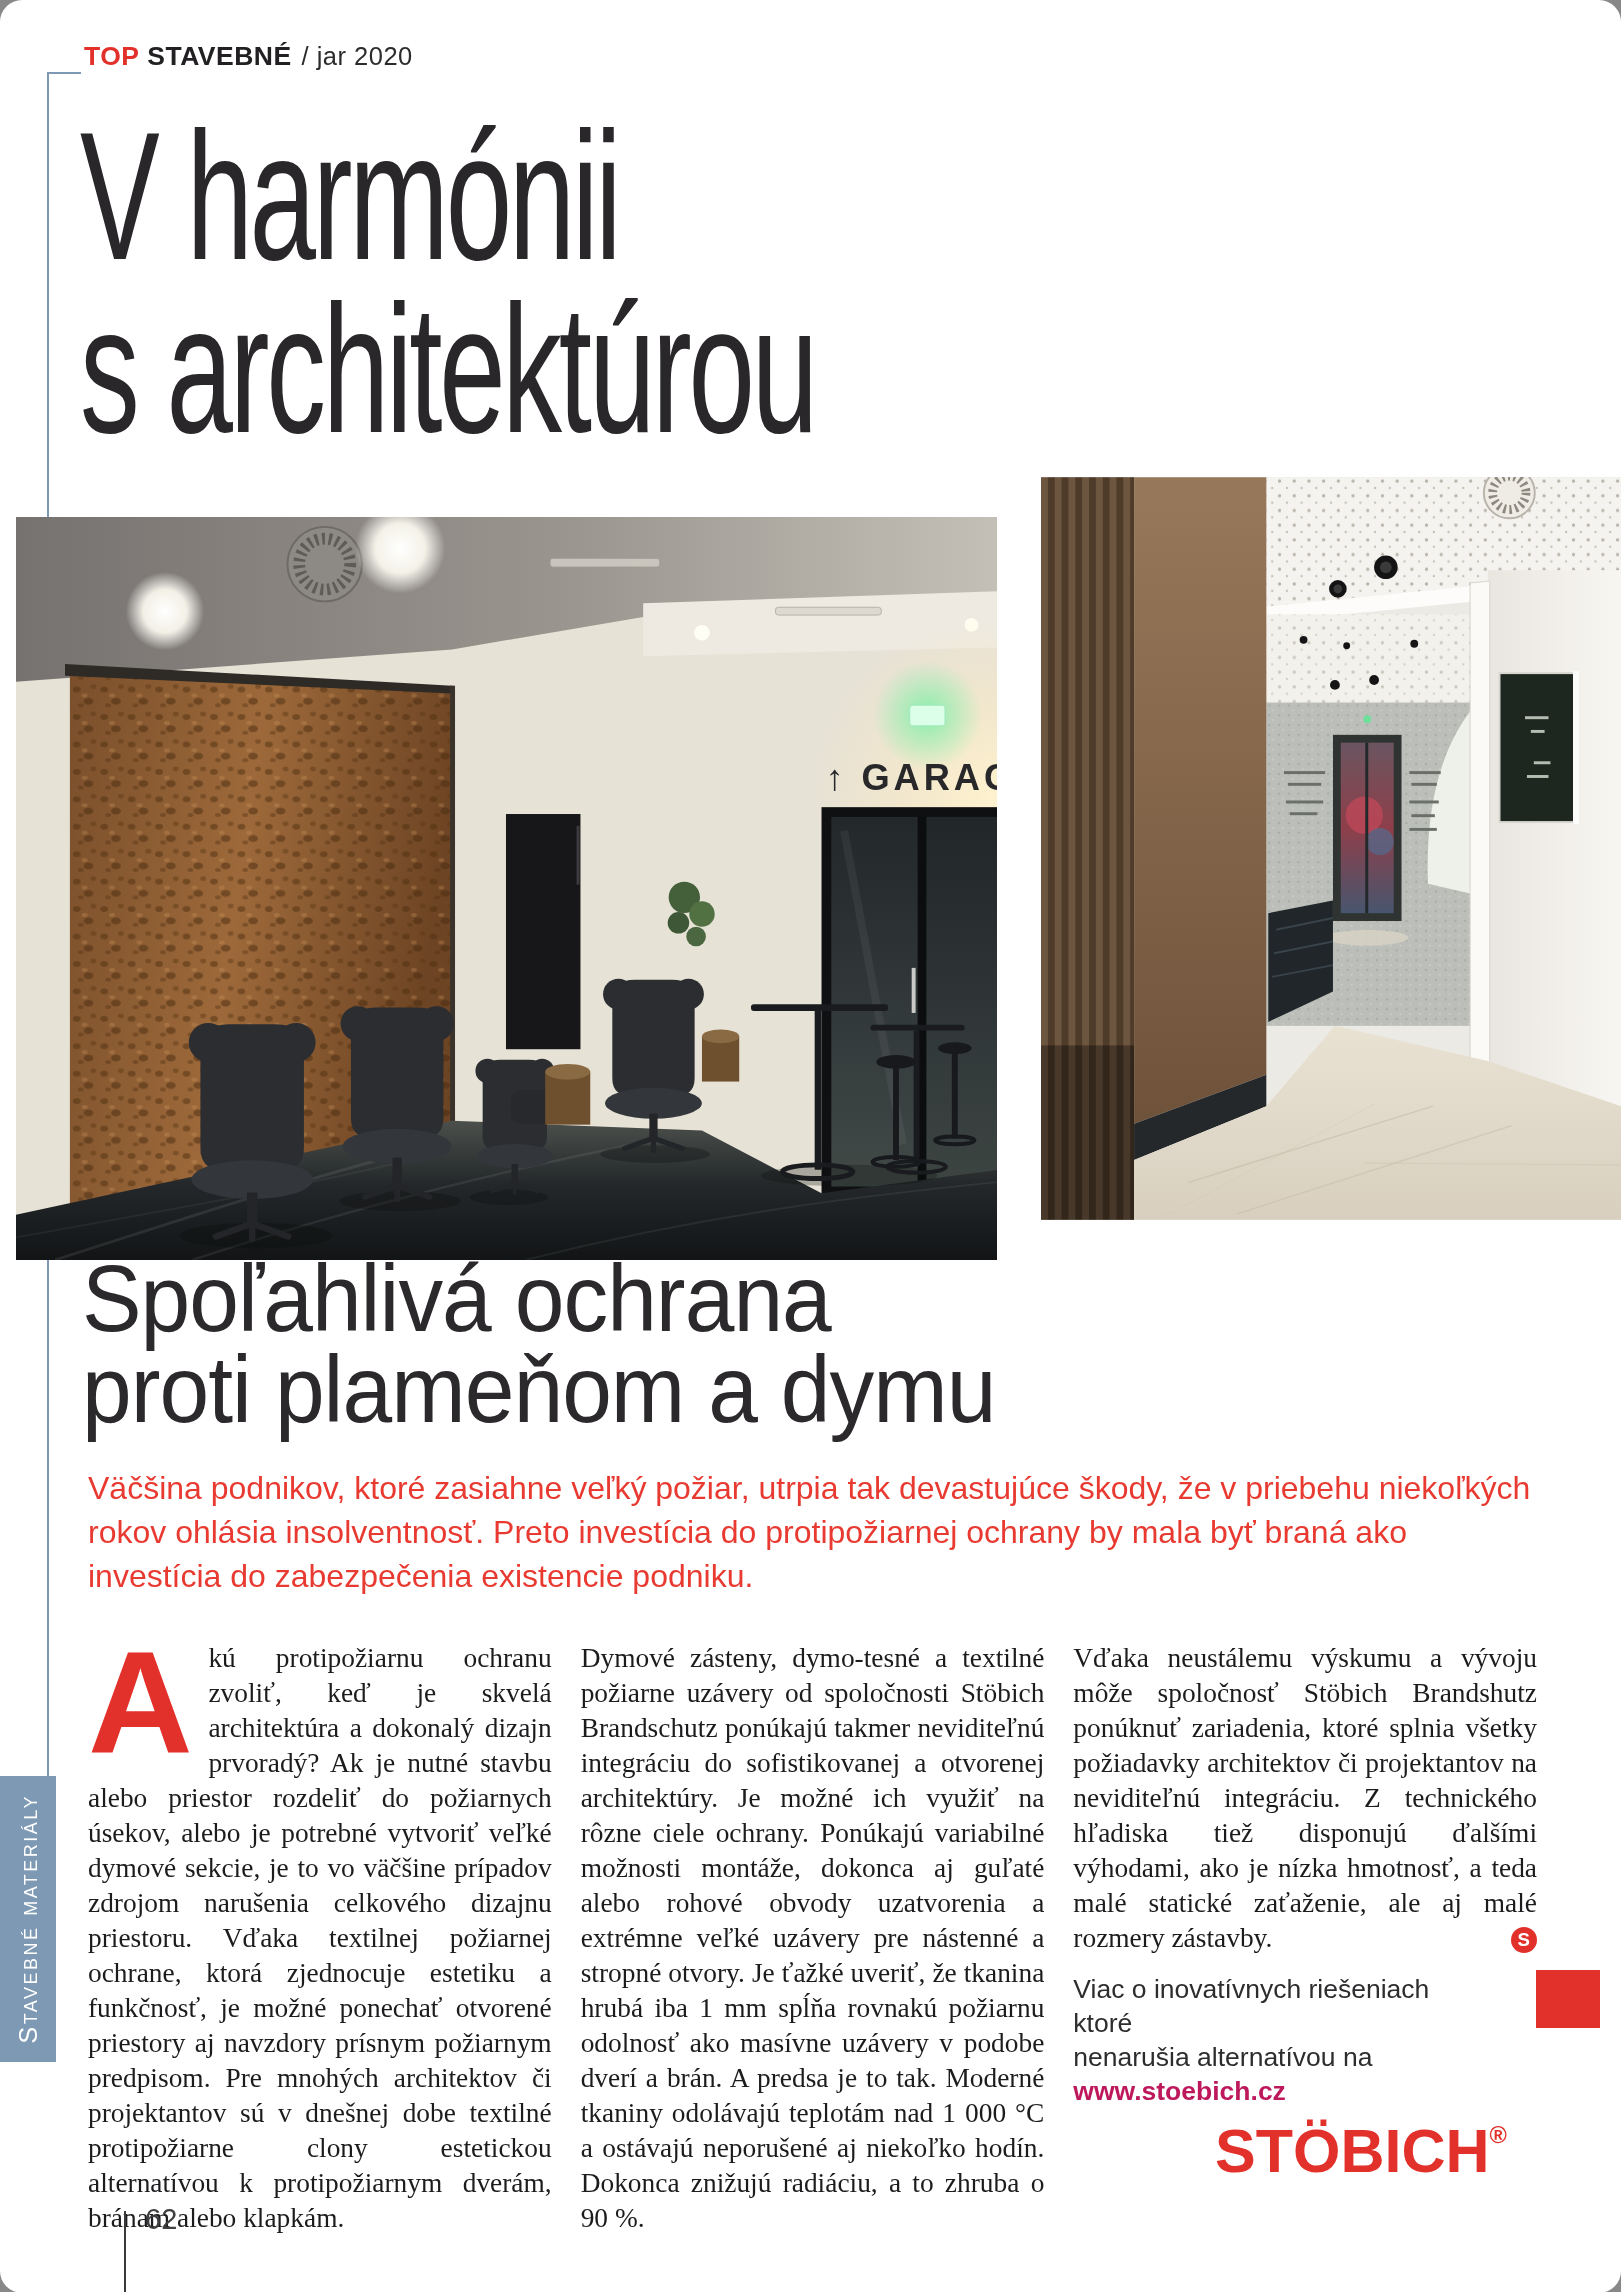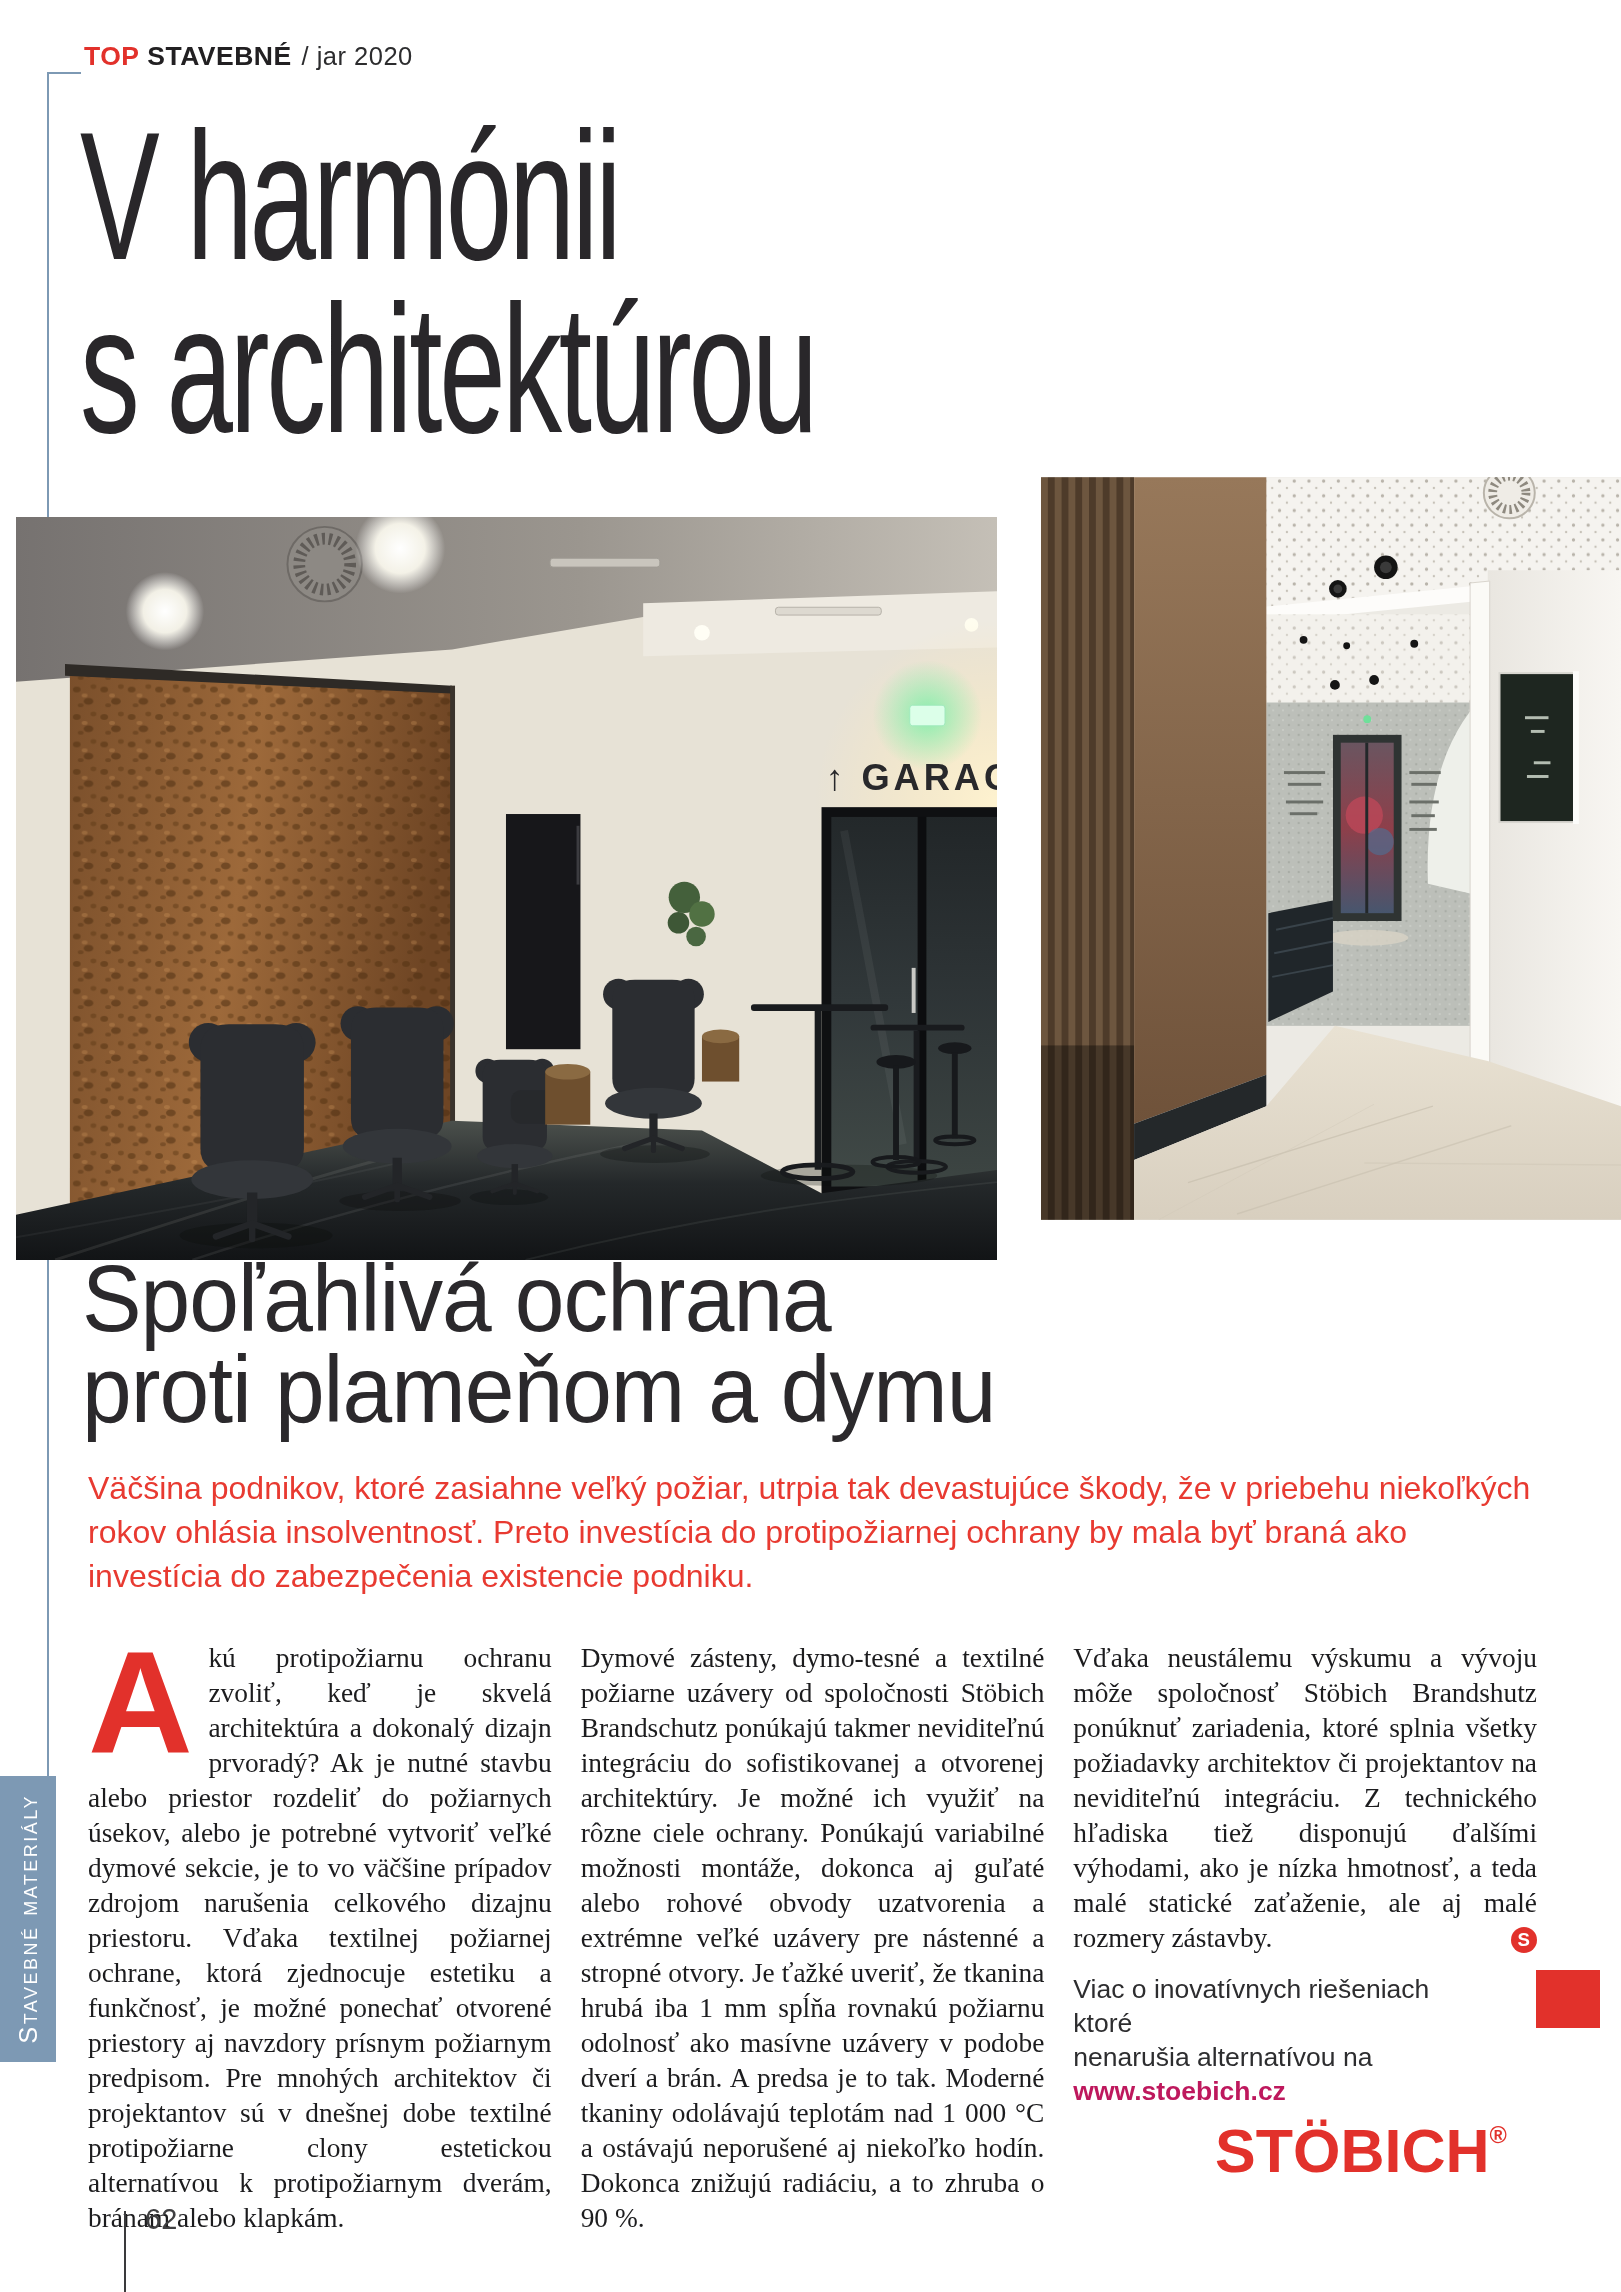--- a/index.html
+++ b/index.html
@@ -7,20 +7,21 @@
     --red-lead:#e83a31;
     --blue:#7d99b4;
     --ink:#29272a;
     --body-ink:#1c1c1e;
   }
   html,body{margin:0;padding:0;background:#888;}
   .page{
     position:relative;width:1621px;height:2293px;margin:0 auto;
     background:#ffffff;overflow:hidden;
     font-family:"Liberation Sans",sans-serif;
+    border-radius:22px;
   }
   
   .vline{position:absolute;left:47px;top:72px;width:2px;height:1705px;background:var(--blue);}
   .hline{position:absolute;left:47px;top:72px;width:34px;height:2px;background:var(--blue);}
   
   .masthead{position:absolute;left:84px;top:41px;font-size:26.5px;letter-spacing:0.5px;white-space:nowrap;}
   .mast-top{font-weight:800;color:var(--red);}
   .mast-rest{font-weight:800;color:#222022;margin-left:7.8px;}
   .mast-issue{font-weight:400;color:#2c2c2e;margin-left:9.8px;font-size:25.5px;}
   

